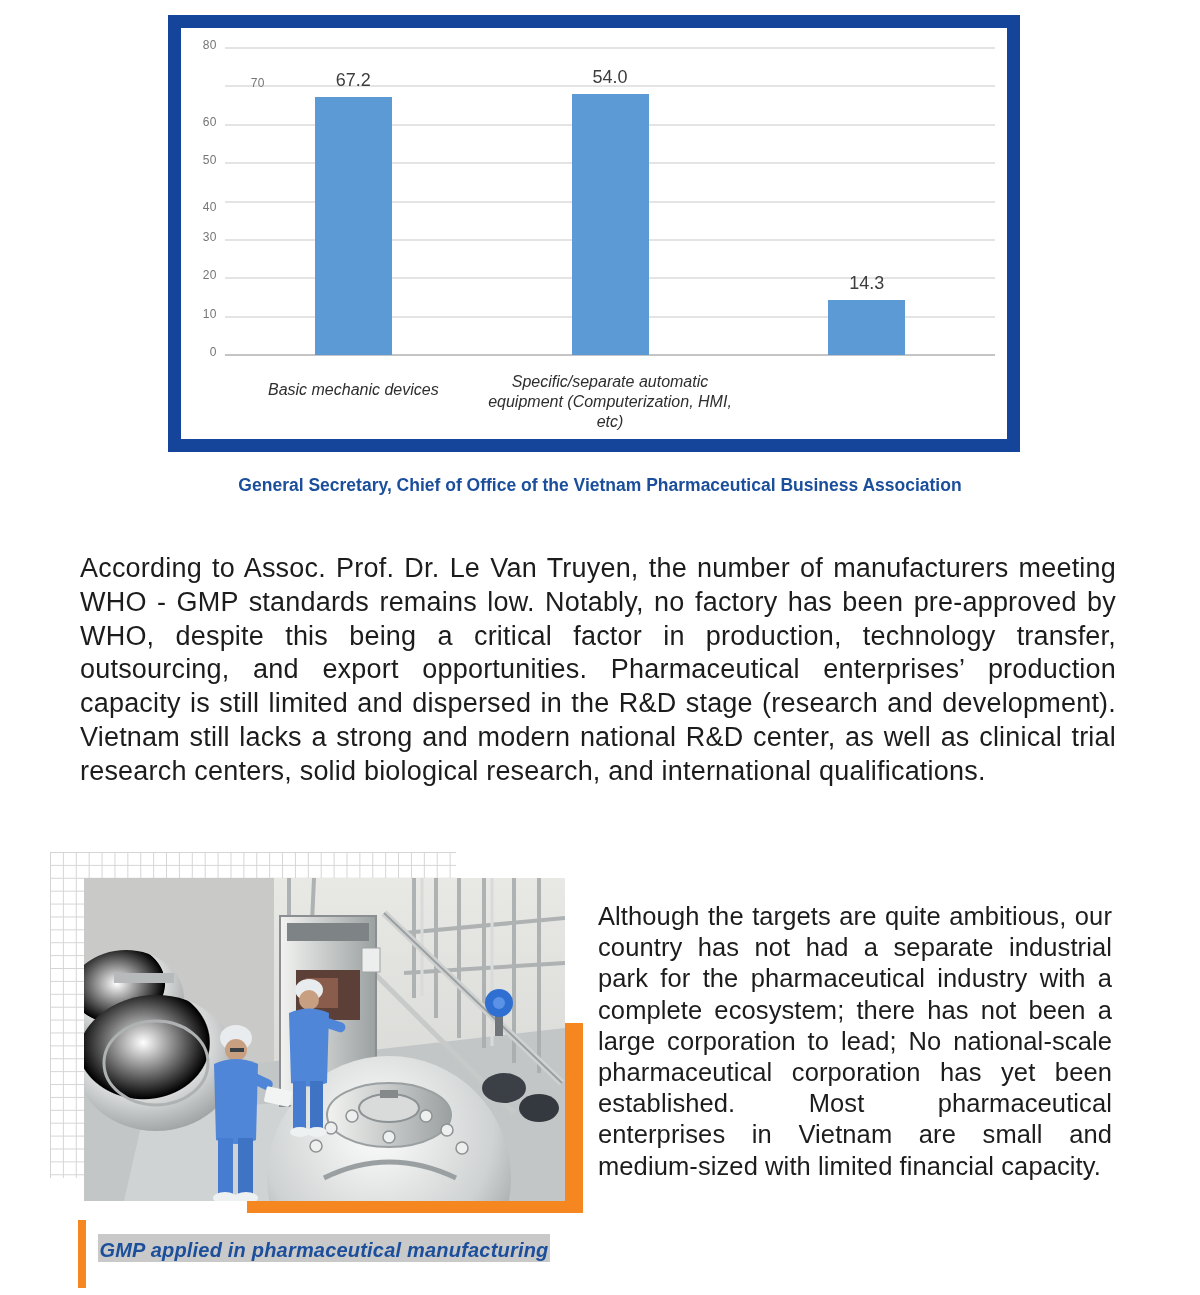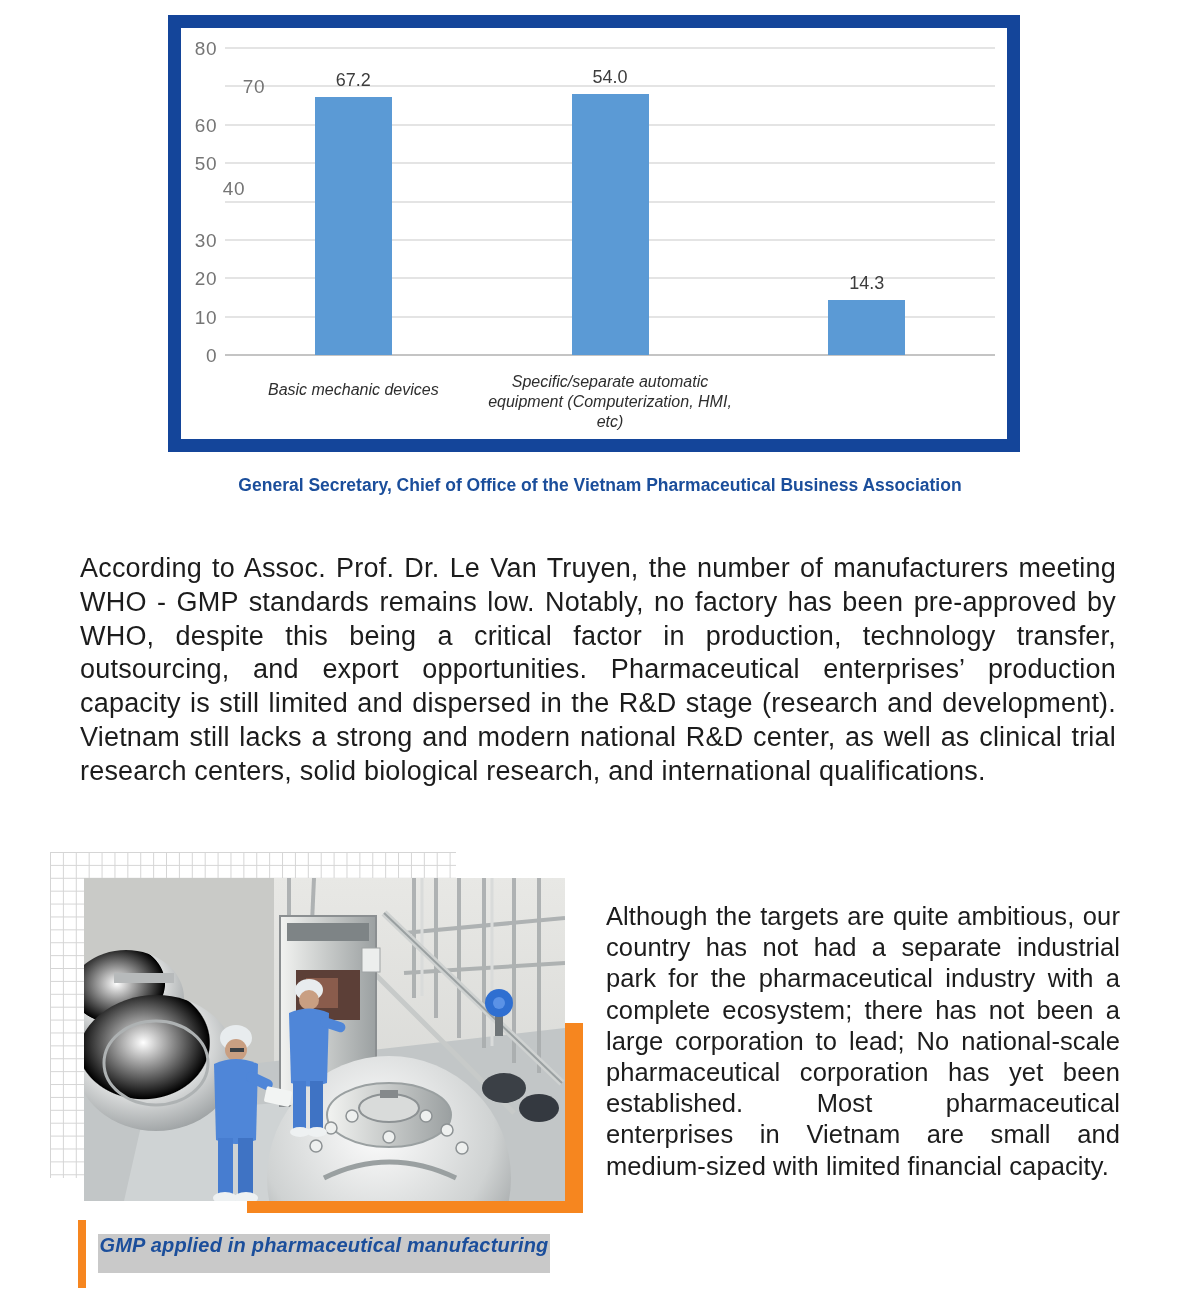--- a/index.html
+++ b/index.html
@@ -12,21 +12,21 @@
   
   .chart-frame {
     position:absolute; left:168px; top:15px;
     width:826px; height:411px;
     border:13px solid #14459A; background:#ffffff;
   }
   .gridline { position:absolute; height:2px; background:#E4E4E4; }
   .gridline.zero { background:#C4C4C4; }
   .y-label {
     position:absolute; width:36px; text-align:right;
-    font-size:19px; color:#757575; letter-spacing:.5px;
+    font-size:12px; color:#757575; letter-spacing:.5px;
   }
   .bar { position:absolute; background:#5B9AD5; }
   .value-label {
     position:absolute; width:120px; text-align:center;
     font-size:18px; color:#3d3d3d;
   }
   .cat-label {
     position:absolute; display:flex; flex-direction:column; justify-content:center;
     height:78px; text-align:center; font-style:italic;
     font-size:16px; line-height:20px; color:#2e2e2e;
@@ -41,21 +41,21 @@
 
   
   .intro-par {
     position:absolute; left:80px; top:552px; width:1036px;
     font-size:27px; line-height:33.8px; text-align:justify;
     letter-spacing:.2px; color:#1c1c1c;
   }
   .side-par {
     position:absolute; left:598px; top:901px; width:514px;
     font-size:25.5px; line-height:31.2px; text-align:justify;
-    letter-spacing:.1px; color:#1c1c1c;margin-left:8px;
+    letter-spacing:.1px; color:#1c1c1c;
   }
 
   
   .grid-pattern {
     position:absolute; left:50px; top:852px; width:406px; height:326px;
     background-image:
       linear-gradient(to right, #D5D5D5 1px, transparent 1px),
       linear-gradient(to bottom, #D5D5D5 1px, transparent 1px);
     background-size:12.9px 12.9px; z-index:1;
   }
@@ -67,44 +67,44 @@
     position:absolute; left:84px; top:878px; width:481px; height:323px;
     z-index:3; overflow:hidden; background:#cfd1d0;
   }
   .photo svg { display:block; width:100%; height:100%; }
 
   .caption-tick {
     position:absolute; left:78px; top:1220px; width:8px; height:68px;
     background:#F6861F; z-index:4;
   }
   .caption-bar {
-    position:absolute; left:98px; top:1234px; width:452px; height:39px;
+    position:absolute; left:98px; top:1234px; width:452px; height:28px;
     background:#C9C9C9; z-index:4;
-    display:flex; align-items:flex-start; justify-content:center;
+    display:flex; align-items:flex-end; justify-content:center;
   }
   .caption-bar span {
     font-size:20px; font-weight:bold; font-style:italic; color:#1B4E9B;
     letter-spacing:.2px;
   }
 </style>
 </head>
 <body>
 
 <div class="chart-frame">
   <div id="plot" style="position:absolute;left:0;top:0;right:0;bottom:0;">
       <div class="gridline zero" style="left: 44px; width: 770px; top: 326px;"></div>
       <div class="y-label" style="left: 0px; top: 317px;">0</div>
       <div class="gridline" style="left: 44px; width: 770px; top: 287.625px;"></div>
       <div class="y-label" style="left: 0px; top: 278.625px;">10</div>
       <div class="gridline" style="left: 44px; width: 770px; top: 249.25px;"></div>
       <div class="y-label" style="left: 0px; top: 240px;">20</div>
       <div class="gridline" style="left: 44px; width: 770px; top: 210.875px;"></div>
       <div class="y-label" style="left: 0px; top: 201.875px;">30</div>
       <div class="gridline" style="left: 44px; width: 770px; top: 172.5px;"></div>
-      <div class="y-label" style="left: 0px; top: 150px; padding-left: 28px;">40</div>
+      <div class="y-label" style="left: 0px; top: 172px;">40</div>
       <div class="gridline" style="left: 44px; width: 770px; top: 134.125px;"></div>
       <div class="y-label" style="left: 0px; top: 125.125px;">50</div>
       <div class="gridline" style="left: 44px; width: 770px; top: 95.75px;"></div>
       <div class="y-label" style="left: 0px; top: 86.75px;">60</div>
       <div class="gridline" style="left: 44px; width: 770px; top: 57.375px;"></div>
       <div class="y-label" style="left: 0px; top: 48.375px; padding-left: 48px;">70</div>
       <div class="gridline" style="left: 44px; width: 770px; top: 19px;"></div>
       <div class="y-label" style="left: 0px; top: 10px;">80</div>
       <div class="bar" style="left: 133.833px; top: 69.12px; width: 77px; height: 257.88px;"></div>
       <div class="value-label" style="left: 112.333px; top: 42.12px;">67.2</div>

